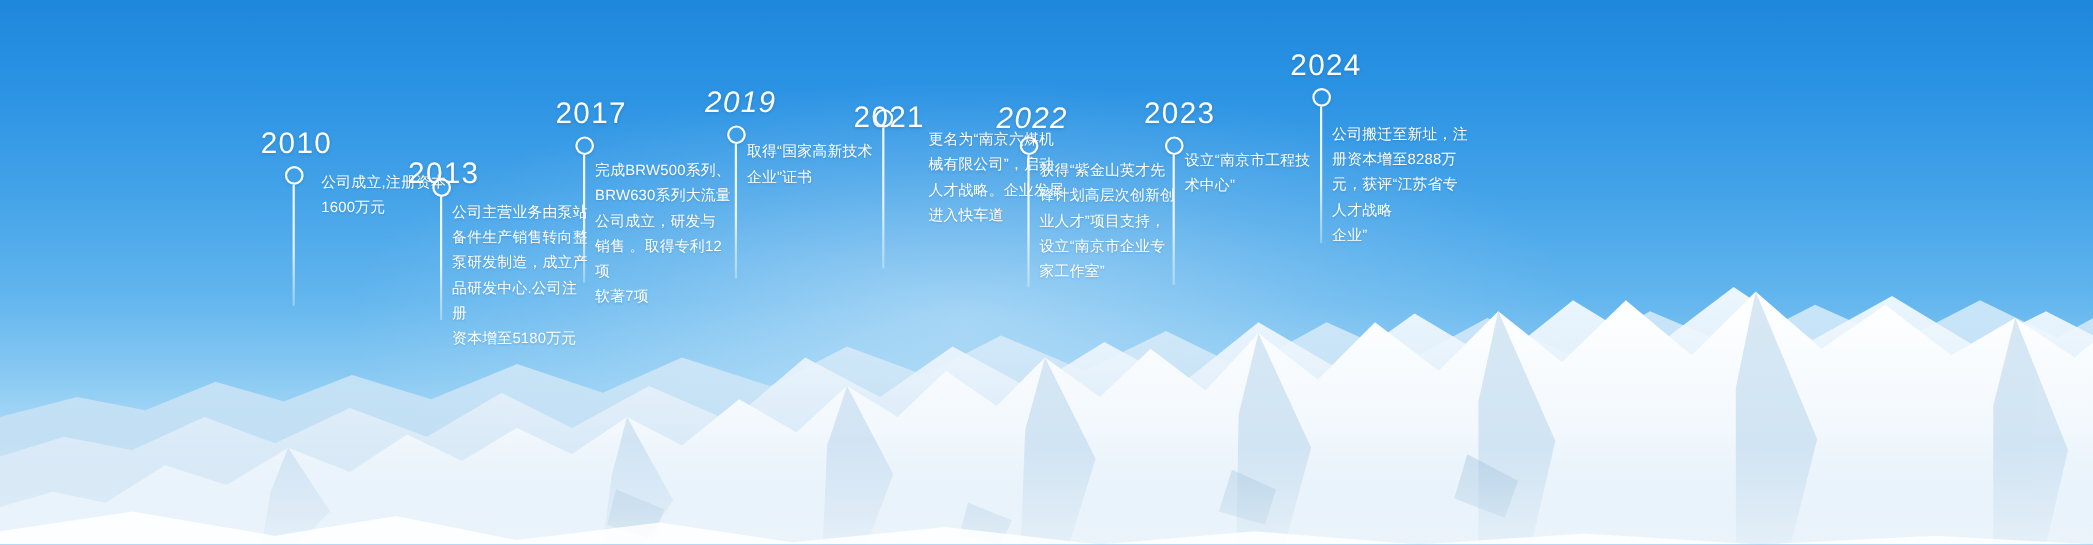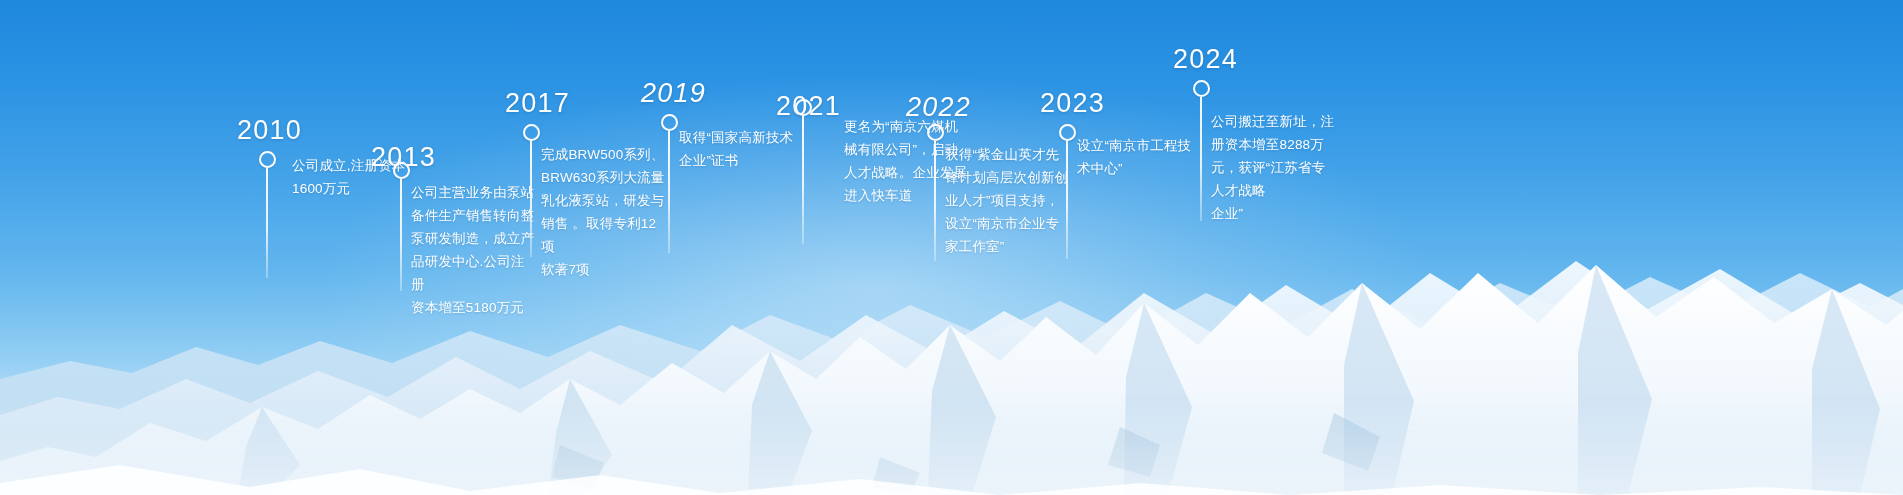--- a/index.html
+++ b/index.html
@@ -178,21 +178,21 @@
 品研发中心.公司注册
 资本增至5180万元</div>
   </div>
 
   <div class="tl-item">
     <div class="tl-year" style="left:505px; top:88px;">2017</div>
     <div class="tl-dot" style="left:523px; top:124px;"></div>
     <div class="tl-stem" style="left:530px; top:141px; height:116px;"></div>
     <div class="tl-desc" style="left:541px; top:143px; width:124px;">完成BRW500系列、
 BRW630系列大流量
-乳化液泵站，研发与
+公司成立，研发与
 销售 。取得专利12项
 软著7项</div>
   </div>
 
   <div class="tl-item">
     <div class="tl-year" style="left:641px; top:78px;font-style:italic;">2019</div>
     <div class="tl-dot" style="left:661px; top:114px;"></div>
     <div class="tl-stem" style="left:668px; top:131px; height:122px;"></div>
     <div class="tl-desc" style="left:679px; top:126px; width:124px;">取得“国家高新技术
 企业”证书</div>

